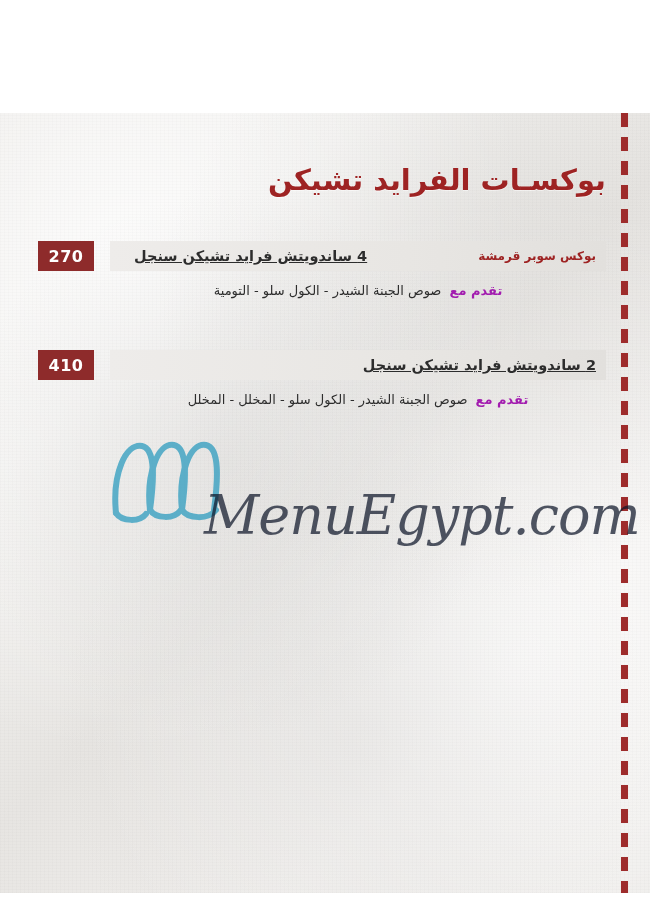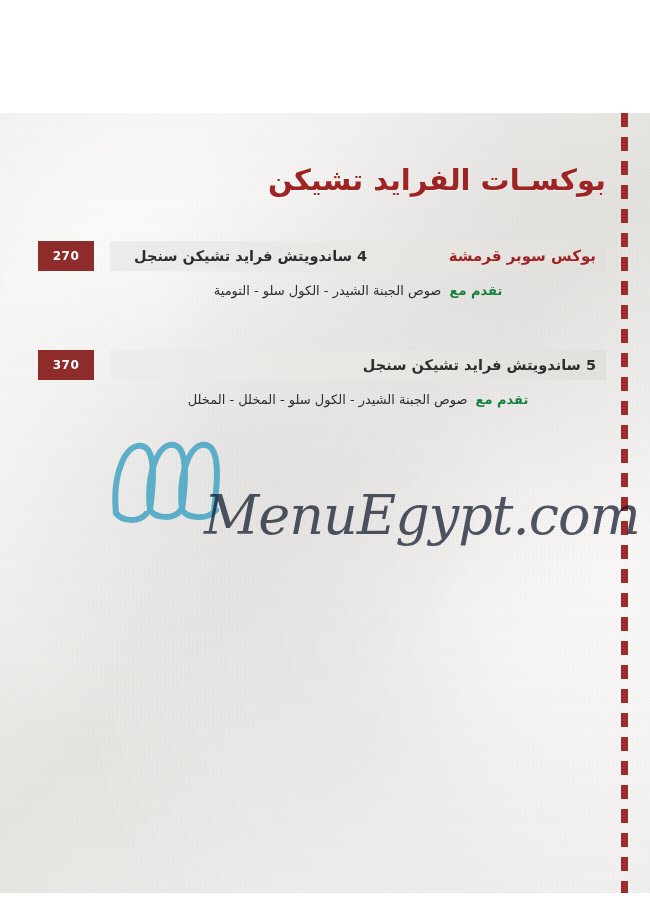--- a/index.html
+++ b/index.html
@@ -93,21 +93,21 @@
   }
 
   .price-badge {
     position: absolute;
     left: 0;
     top: 0;
     width: 56px;
     height: 30px;
     background: #8e2b2b;
     color: #ffffff;
-    font-size: 12px;
+    font-size: 16px;
     font-weight: bold;
     display: flex;
     align-items: center;
     justify-content: center;
     letter-spacing: 0.5px;
   }
 
   .name-bar {
     position: absolute;
     right: 0;
@@ -116,44 +116,45 @@
     height: 30px;
     background: linear-gradient(to left, #e2e0dd 0%, #e8e6e3 40%, #eeecea 100%);
     display: flex;
     align-items: center;
     justify-content: space-between;
     padding: 0 10px;
     box-sizing: border-box;
   }
   .name-ar {
     color: #9e2323;
-    font-size: 15px;
+    font-size: 12px;
     font-weight: bold;
     white-space: nowrap;
   }
   .name-desc {
     color: #2d2d2d;
     font-size: 14.5px;
     font-weight: bold;
     white-space: nowrap;
     padding-left: 14px;
+    text-decoration: underline;
   }
 
   .served-row {
     position: absolute;
     right: 0;
     left: 72px;
     text-align: center;
     direction: rtl;
     font-size: 13px;
     color: #2d2d2d;
     white-space: nowrap;
   }
   .served-label {
-    color: #15803d;
+    color: #a21caf;
     font-weight: bold;
     margin-left: 4px;
   }
   .served-text { font-weight: normal; }
 
   
   .watermark {
     position: absolute;
     left: 96px;
     top: 418px;
@@ -201,23 +202,23 @@
       </div>
     </div>
     <div class="served-row" style="top: 42px;">
       <span class="served-label">تقدم مع</span>
       <span class="served-text">صوص الجبنة الشيدر - الكول سلو - التومية</span>
     </div>
   </div>
 
   <div class="item" style="top: 350px;">
     <div class="item-main">
-      <div class="price-badge">370</div>
+      <div class="price-badge">410</div>
       <div class="name-bar">
-        <span class="name-desc">5  ساندويتش فرايد تشيكن سنجل</span>
+        <span class="name-desc">2  ساندويتش فرايد تشيكن سنجل</span>
       </div>
     </div>
     <div class="served-row" style="top: 42px;">
       <span class="served-label">تقدم مع</span>
       <span class="served-text">صوص الجبنة الشيدر - الكول سلو - المخلل - المخلل</span>
     </div>
   </div>
 
   <div class="watermark">
     <svg class="wm-mark" width="150" height="110" viewBox="0 0 150 110">

